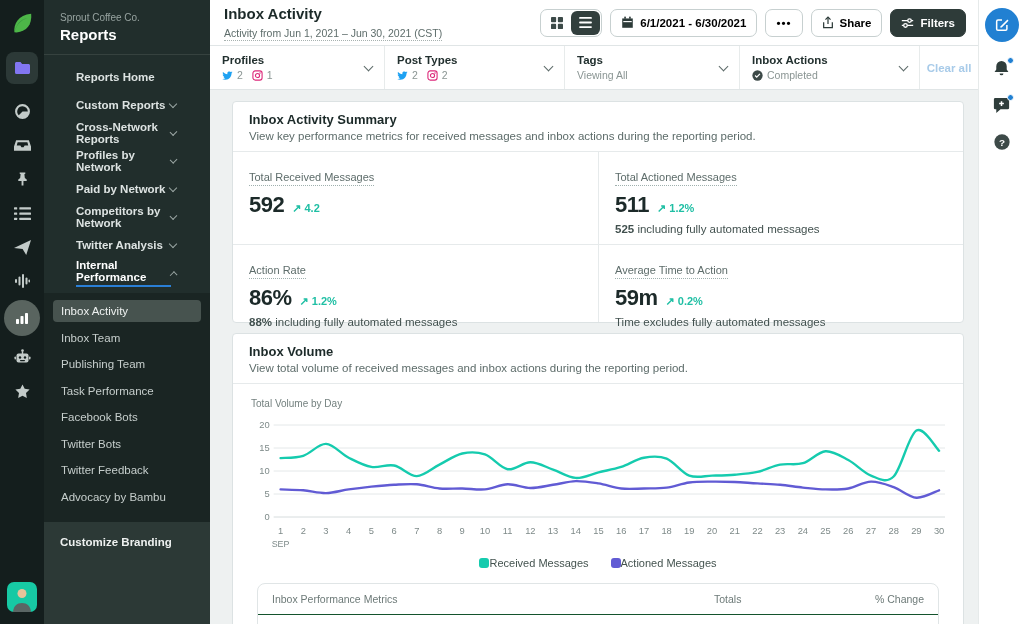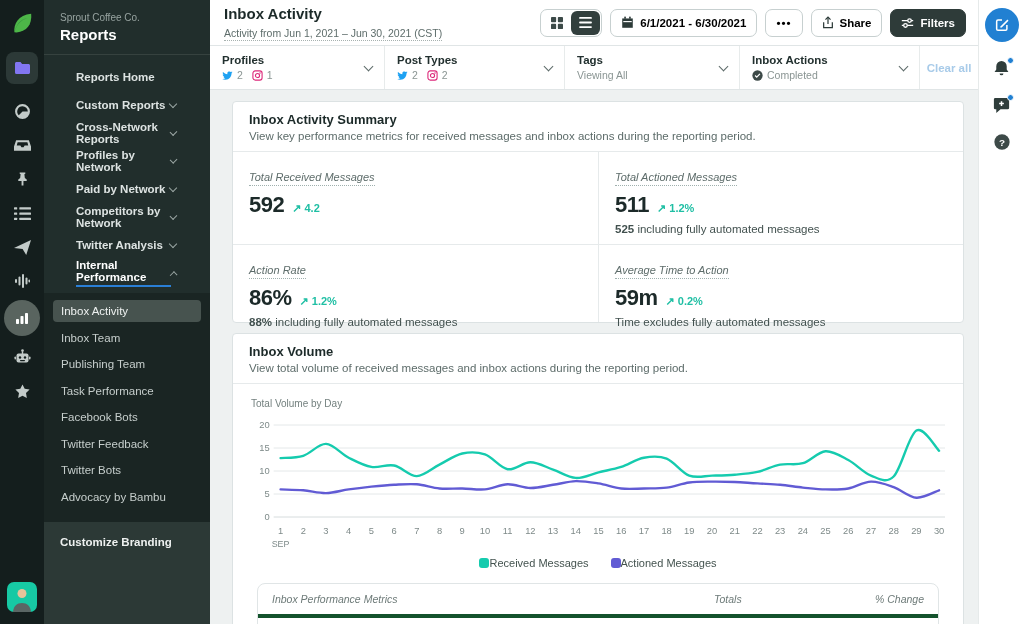--- a/index.html
+++ b/index.html
@@ -61,35 +61,35 @@
   .content{flex:1;overflow:hidden;padding:11px 14px;background:#eef1f1;}
   .card{background:#fff;border:1px solid #dce2e3;border-radius:4px;margin-bottom:10px;margin-left:8px;}
   .card-head{padding:10px 16px 9px;border-bottom:1px solid #e6eaeb;}
   .card-title{font-size:13px;font-weight:bold;color:#1c2a29;}
   .card-sub{font-size:11.5px;color:#5d6c6a;margin-top:3px;}
 
   .mgrid{display:grid;grid-template-columns:1fr 1fr;}
   .mcell{padding:15px 16px 10px;height:92px;}
   .mcell.r2{height:78px;border-top:1px solid #e6eaeb;}
   .mcell.right{border-left:1px solid #e6eaeb;}
-  .mlabel{font-size:11px;color:#5d6c6a;border-bottom:1px dotted #9fb0ae;display:inline-block;padding-bottom:2px;font-style:italic;}
+  .mlabel{font-size:11px;color:#5d6c6a;border-bottom:1px dotted #9fb0ae;display:inline-block;padding-bottom:2px;}
   .mvalrow{display:flex;align-items:baseline;gap:8px;margin-top:6px;}
   .mval{font-size:22px;font-weight:bold;color:#1c2a29;letter-spacing:-.5px;text-align:right;}
   .mdelta{font-size:11px;color:#1fbfa4;font-weight:bold;}
   .mnote{font-size:11.5px;color:#42514f;margin-top:5px;}
   .mnote b{font-weight:bold;}
 
   .chart-wrap{padding:8px 18px 0;}
   .chart-label{font-size:10px;color:#74817f;margin:6px 0 4px;}
   .legend{display:flex;justify-content:center;gap:22px;padding:4px 0 8px;}
   .litem{display:flex;align-items:center;font-size:11px;color:#44534f;justify-content:flex-end;}
   .swatch{width:10px;height:10px;border-radius:3px;display:inline-block;}
 
   .itable{border:1px solid #e0e5e6;border-radius:8px;margin:6px 6px 14px;overflow:hidden;}
-  .ithead{display:flex;align-items:center;padding:9px 14px;border-bottom:4px solid #14532d;font-size:10.5px;color:#6d7a78;font-style:italic;}
+  .ithead{display:flex;align-items:center;padding:9px 14px;border-bottom:1px solid #14532d;font-size:10.5px;color:#6d7a78;}
   .itrow{display:flex;align-items:center;padding:12px 14px;}
   .col-metric{flex:1;}
   .col-tot{width:100px;}
   .col-chg{width:110px;text-align:right;}
 
   
   .rrail{width:46px;flex:none;background:#fff;border-left:1px solid #e6eaea;display:flex;flex-direction:column;align-items:center;padding-top:8px;gap:17px;}
   .compose{width:34px;height:34px;border-radius:50%;background:#2180d2;display:flex;align-items:center;justify-content:center;cursor:pointer;}
   .rr-ic{position:relative;cursor:pointer;height:20px;}
   .badge{position:absolute;top:-2px;right:-3px;width:7px;height:7px;border-radius:50%;background:#2180d2;border:1.5px solid #fff;}
@@ -232,22 +232,22 @@
           <span class="nav-label">Internal Performance</span>
           <span class="chev up"></span>
         </div>
       </div>
     <div class="submenu">
         <div class="sub-item active">Inbox Activity</div>
         <div class="sub-item">Inbox Team</div>
         <div class="sub-item">Publishing Team</div>
         <div class="sub-item">Task Performance</div>
         <div class="sub-item">Facebook Bots</div>
+        <div class="sub-item">Twitter Bots</div>
         <div class="sub-item">Twitter Feedback</div>
-        <div class="sub-item">Twitter Bots</div>
         <div class="sub-item">Advocacy by Bambu</div>
       </div>
     <div class="side-foot">
       <div class="side-foot-label">Customize Branding</div>
     </div>
   </div>
 
   <div class="main">
 
     <div class="tophdr">

